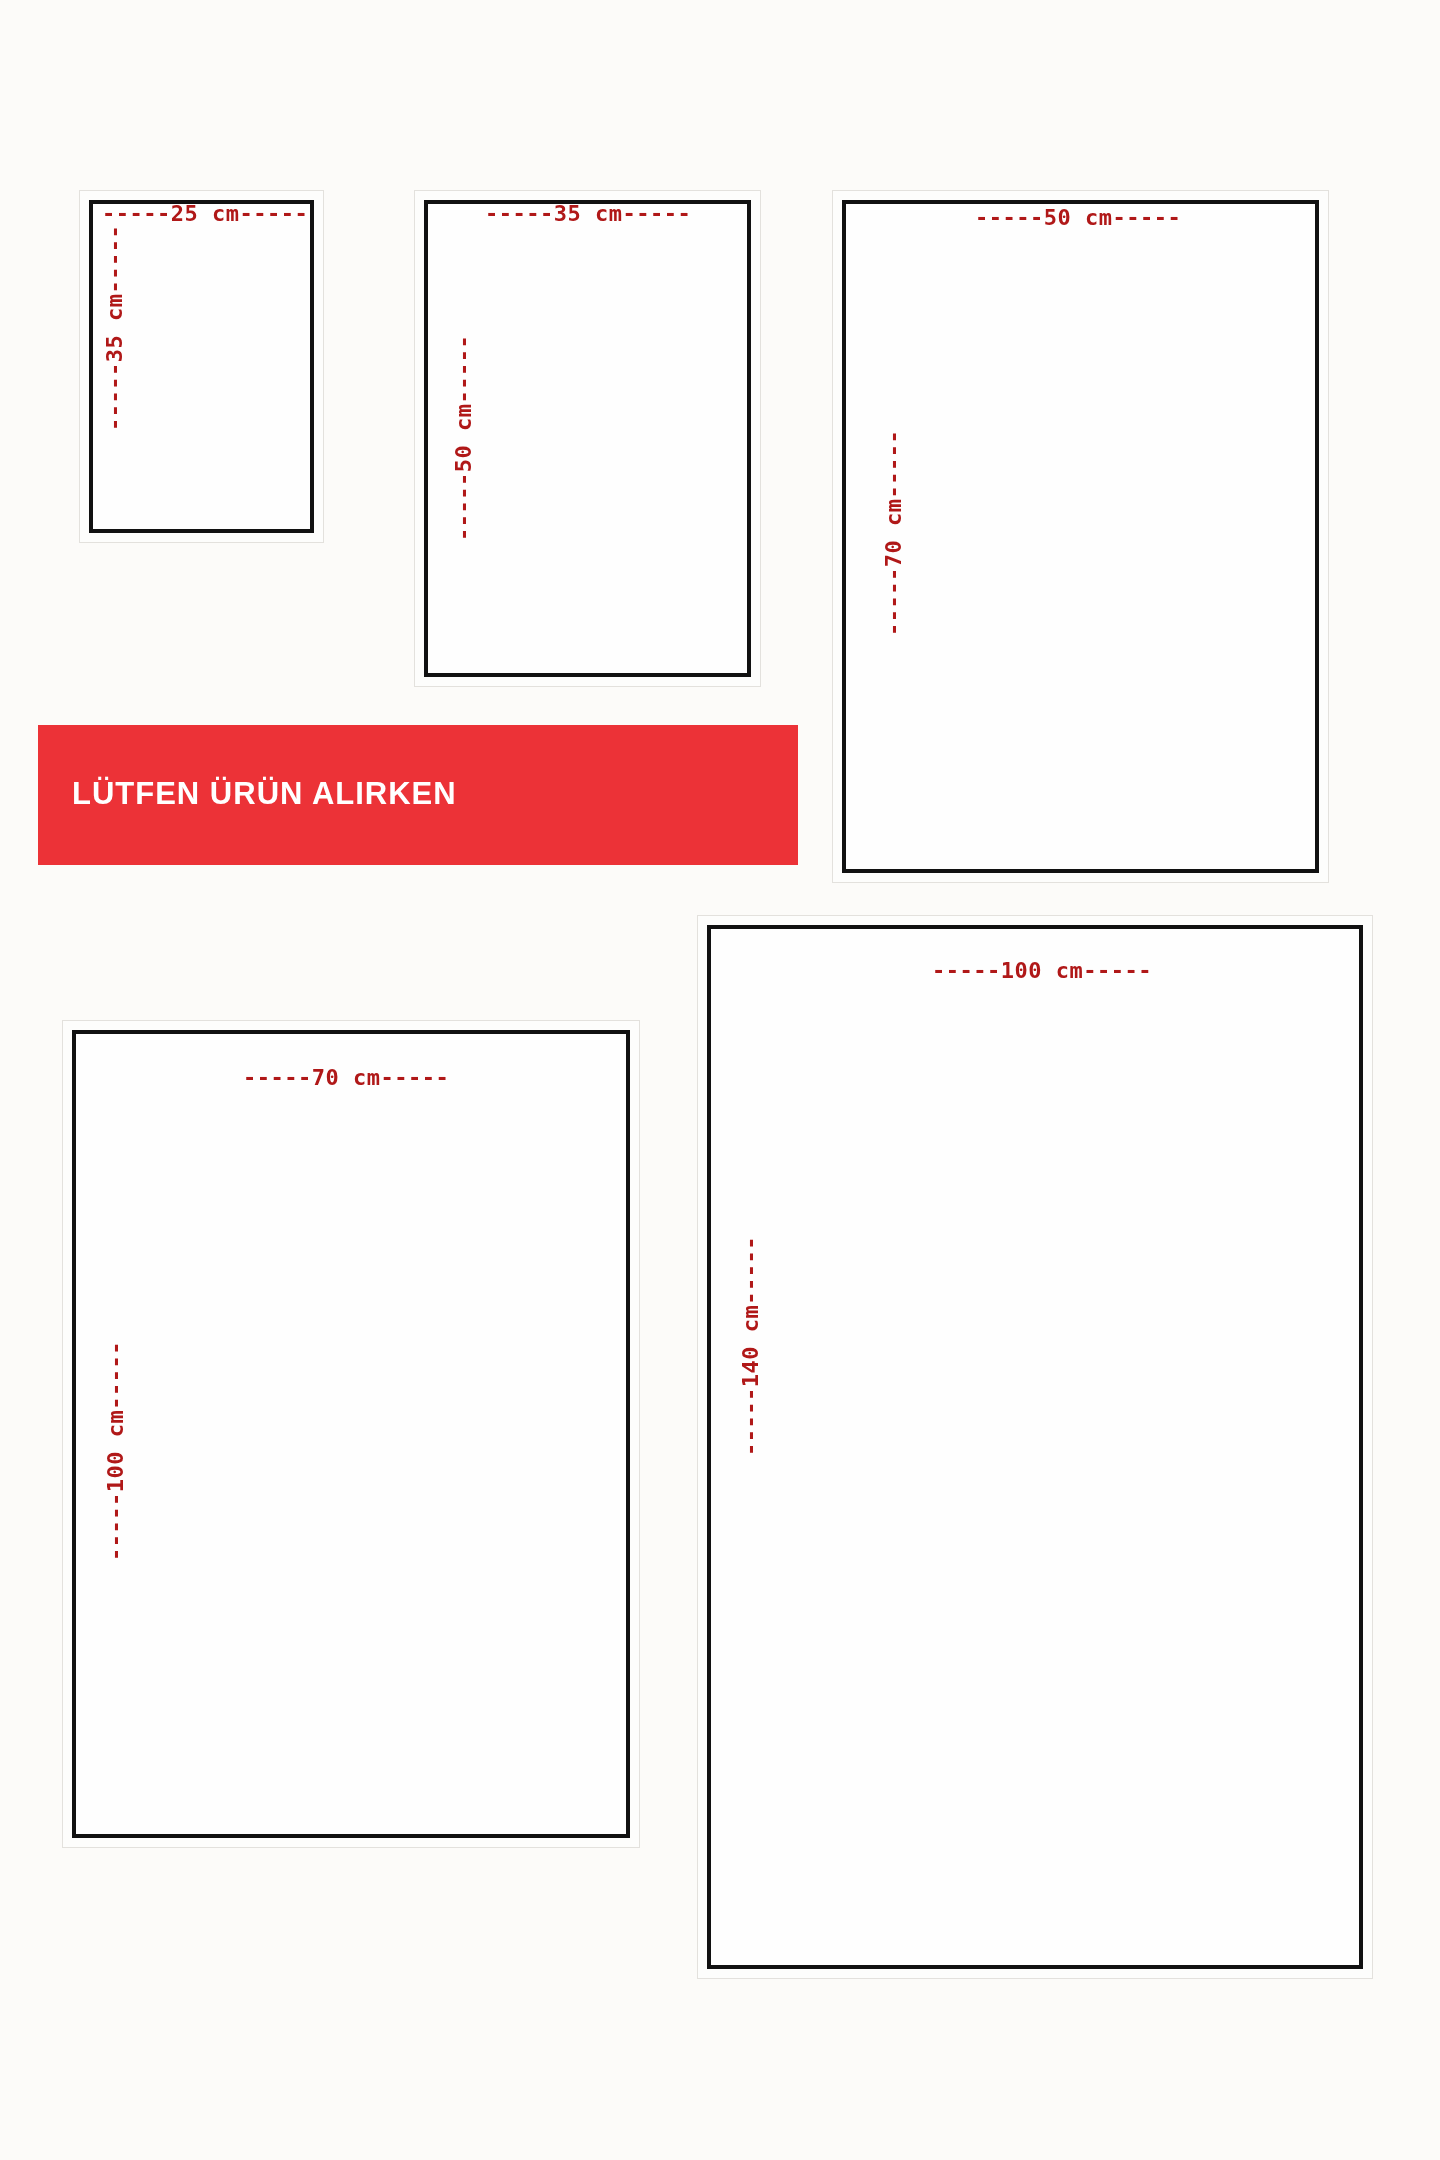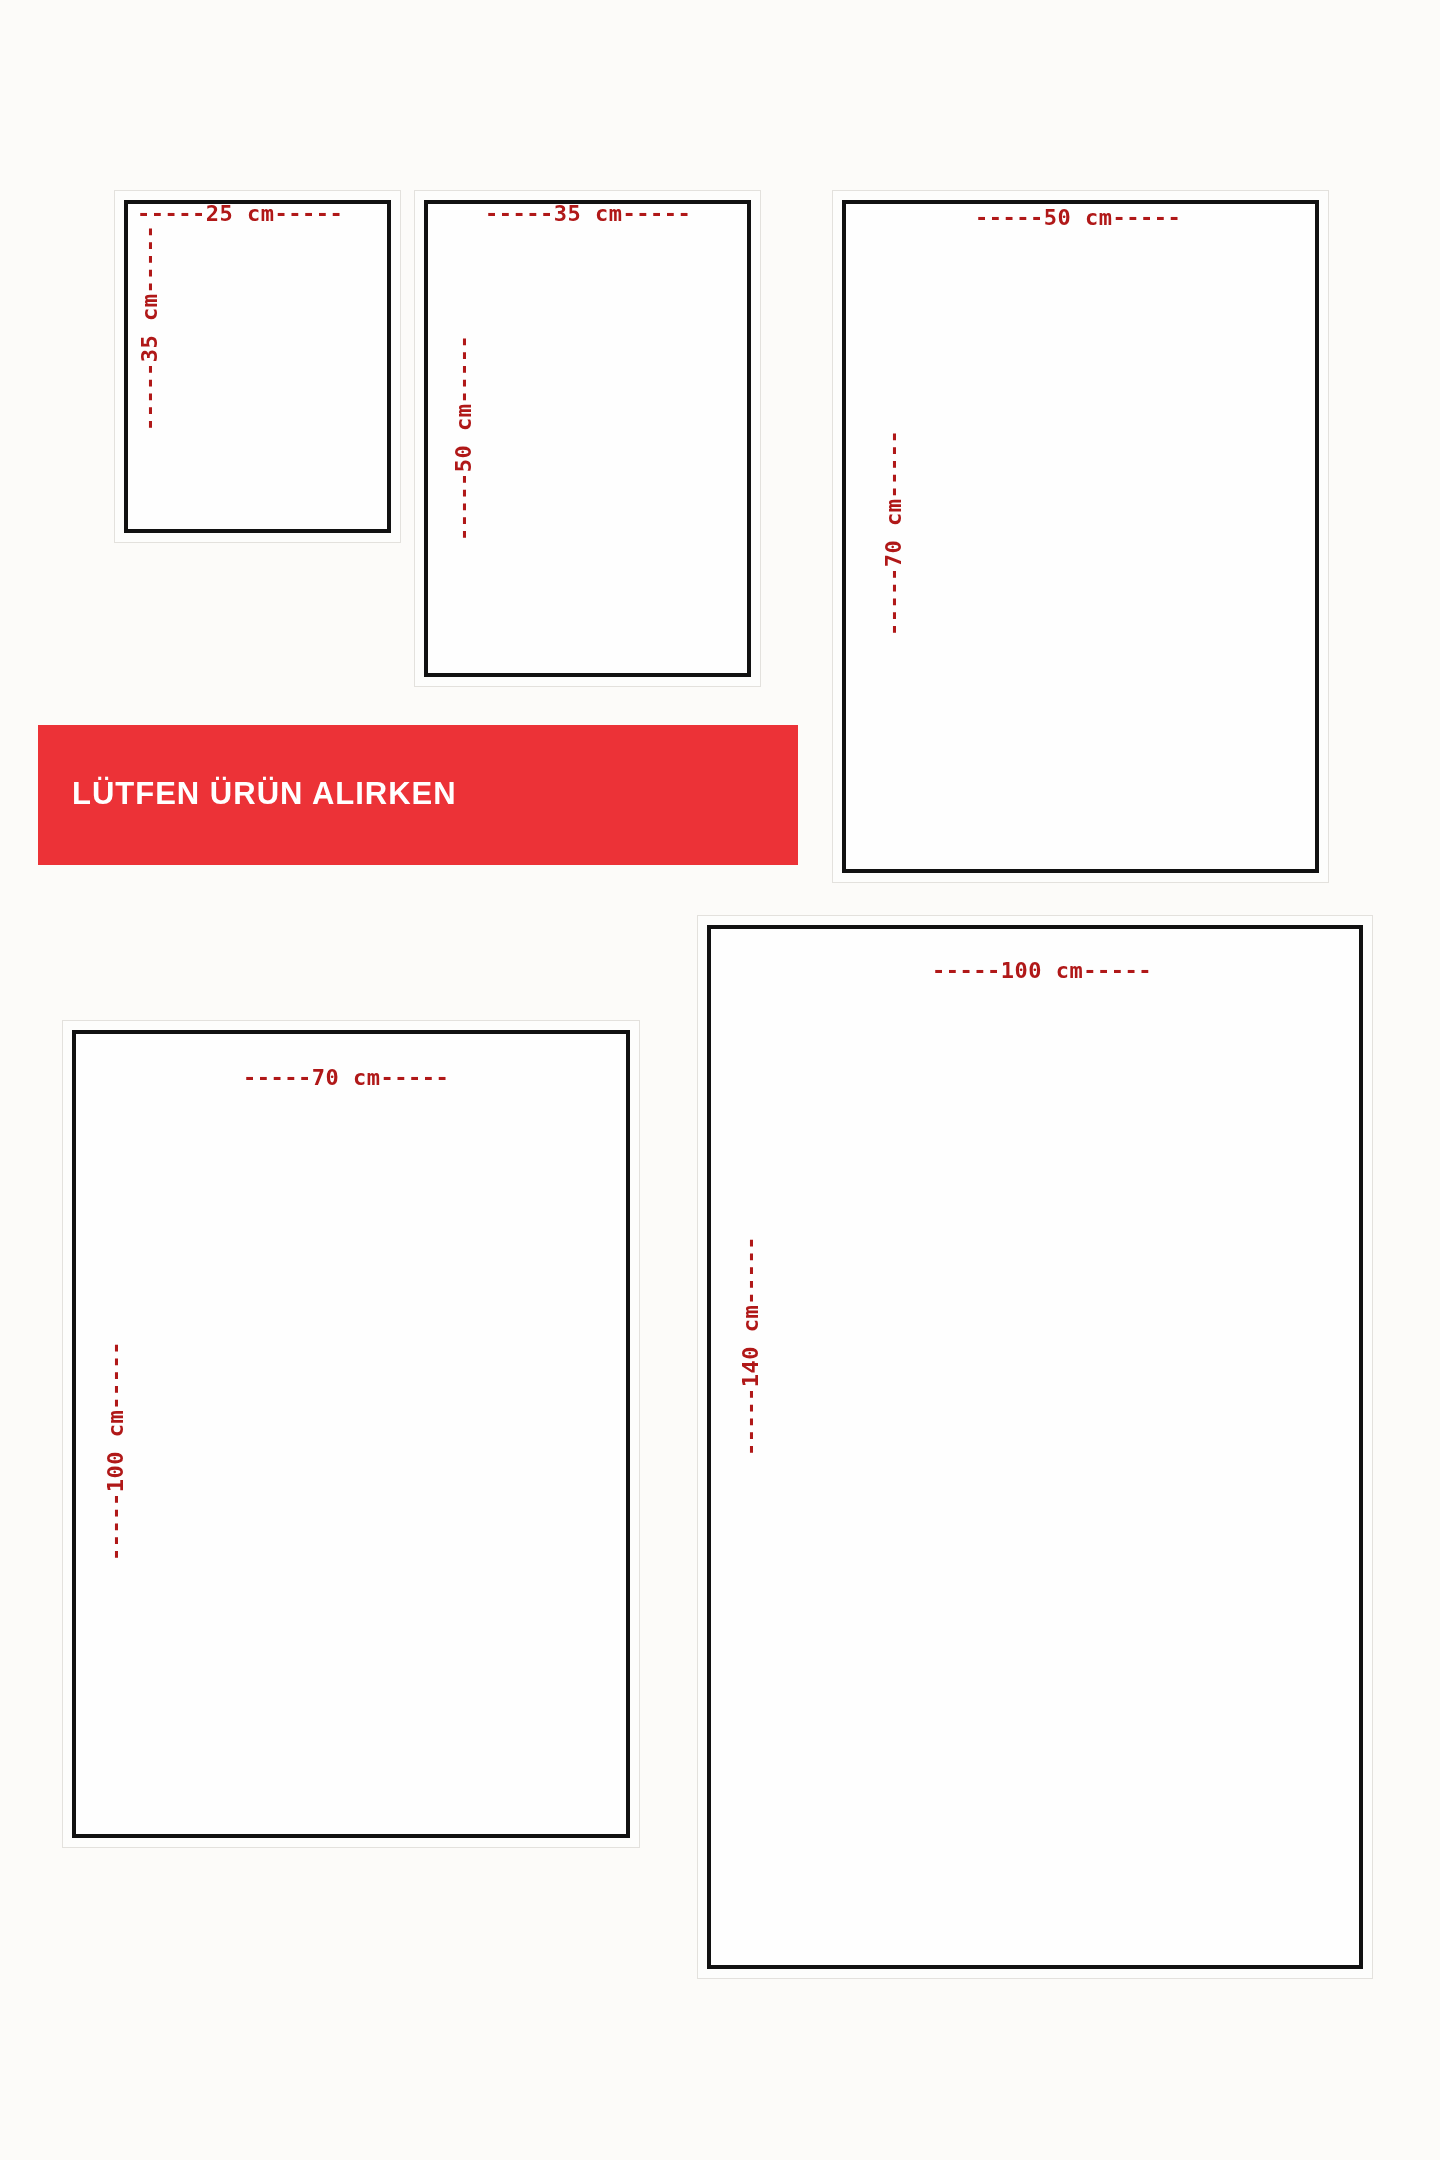--- a/index.html
+++ b/index.html
@@ -74,21 +74,21 @@
     letter-spacing: 1px;
     line-height: 1.38;
     white-space: nowrap;
   }
 </style>
 </head>
 <body>
 
 <div id="canvas">
 
-  <div class="frame" style="left:114px; top:190px; width:287px; height:353px;">
+  <div class="frame" style="left:79px; top:190px; width:245px; height:353px;">
     <div class="inner"></div>
     <div class="dim" style="left:22px; top:10px; font-size:22px;">-----25 cm-----</div>
     <div class="dim vertical" style="left:22px; top:240px; font-size:22px;">-----35 cm-----</div>
   </div>
 
   <div class="frame" style="left:414px; top:190px; width:347px; height:497px;">
     <div class="inner"></div>
     <div class="dim" style="left:70px; top:10px; font-size:22px;">-----35 cm-----</div>
     <div class="dim vertical" style="left:36px; top:350px; font-size:22px;">-----50 cm-----</div>
   </div>

